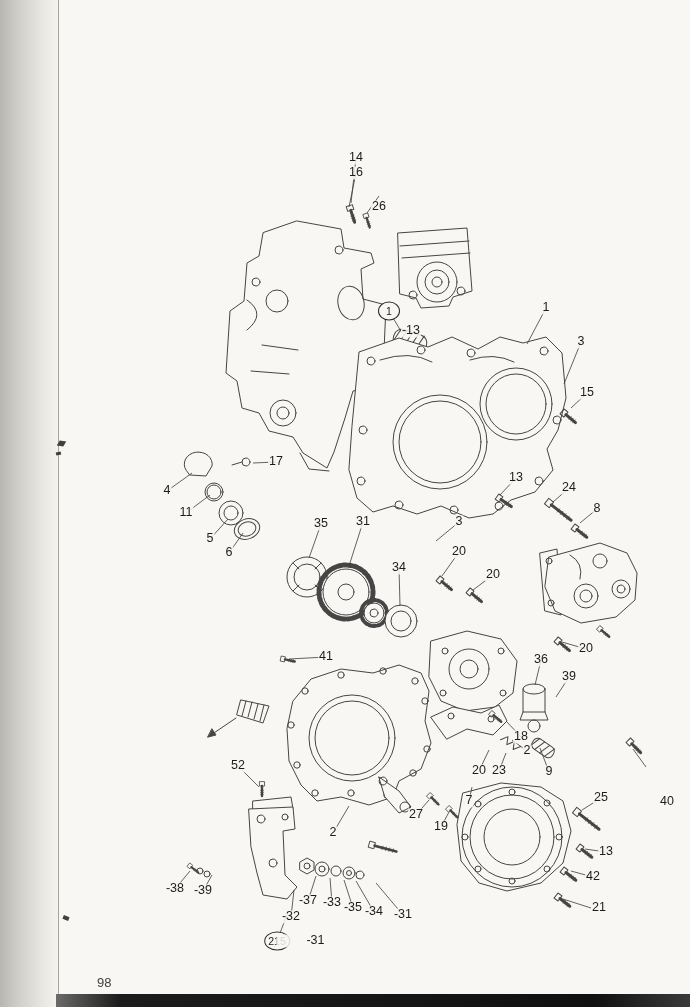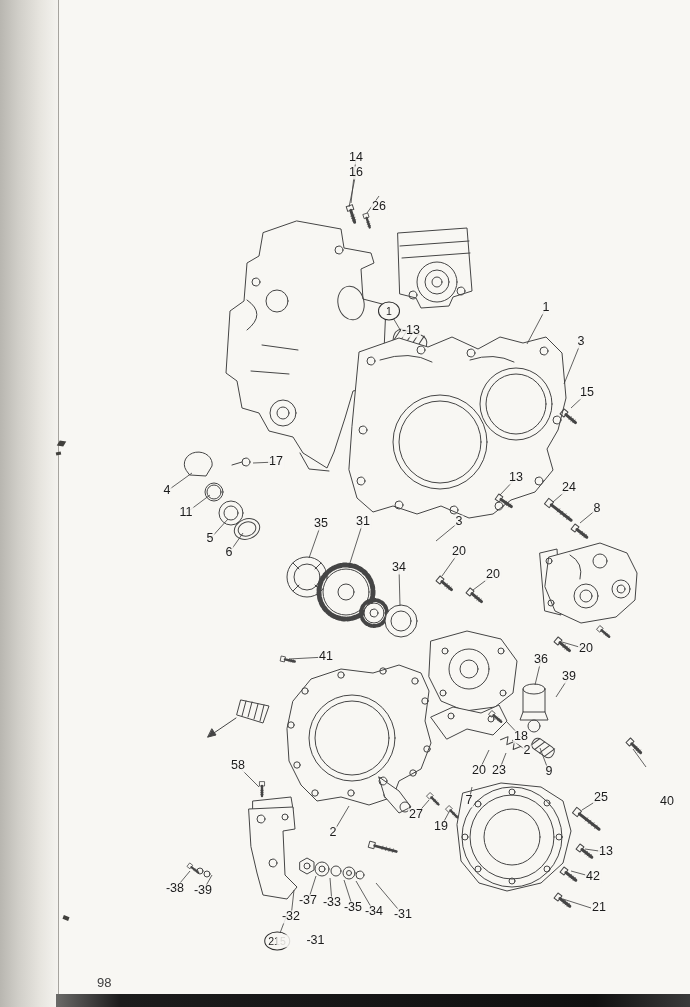--- a/index.html
+++ b/index.html
@@ -355,21 +355,21 @@
         <span class="callout" style="left: 586px; top: 649px;">20</span>
         <span class="callout" style="left: 541px; top: 660px;">36</span>
         <span class="callout" style="left: 569px; top: 677px;">39</span>
         <span class="callout" style="left: 326px; top: 657px;">41</span>
         <span class="callout" style="left: 521px; top: 737px;">18</span>
         <span class="callout" style="left: 527px; top: 751px;">2</span>
         <span class="callout" style="left: 479px; top: 771px;">20</span>
         <span class="callout" style="left: 499px; top: 771px;">23</span>
         <span class="callout" style="left: 549px; top: 772px;">9</span>
         <span class="callout" style="left: 646px; top: 802px; margin-left: 21px;">40</span>
-        <span class="callout" style="left: 238px; top: 766px;">58</span>
+        <span class="callout" style="left: 238px; top: 766px;">52</span>
         <span class="callout" style="left: 416px; top: 815px;">27</span>
         <span class="callout" style="left: 441px; top: 827px;">19</span>
         <span class="callout" style="left: 469px; top: 801px;">7</span>
         <span class="callout" style="left: 333px; top: 833px;">2</span>
         <span class="callout" style="left: 601px; top: 798px;">25</span>
         <span class="callout" style="left: 606px; top: 852px;">13</span>
         <span class="callout" style="left: 593px; top: 877px;">42</span>
         <span class="callout" style="left: 599px; top: 908px; text-align: right;">21</span>
         <span class="callout" style="left: 175px; top: 889px;">-38</span>
         <span class="callout" style="left: 203px; top: 891px;">-39</span>

